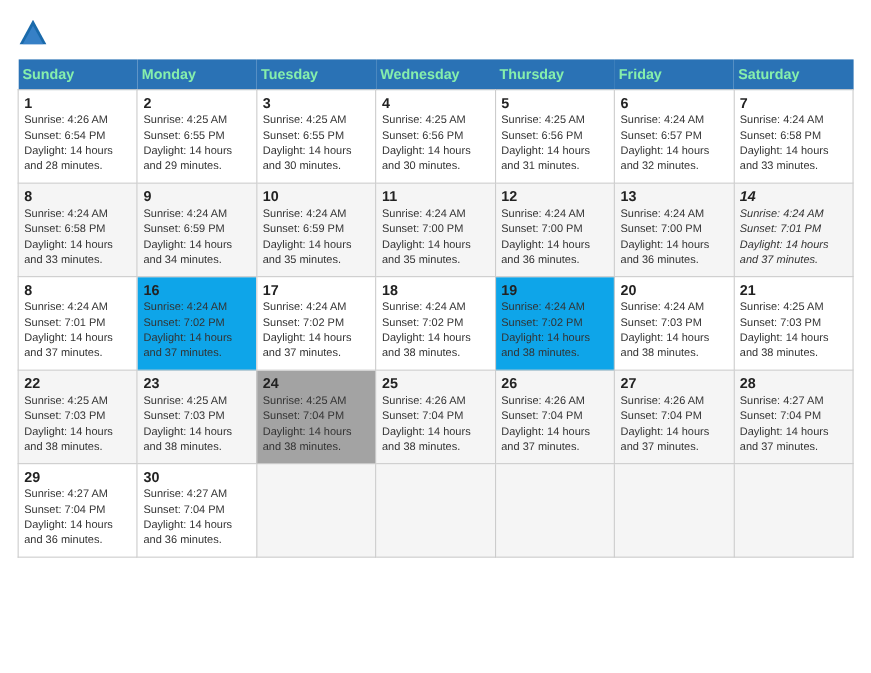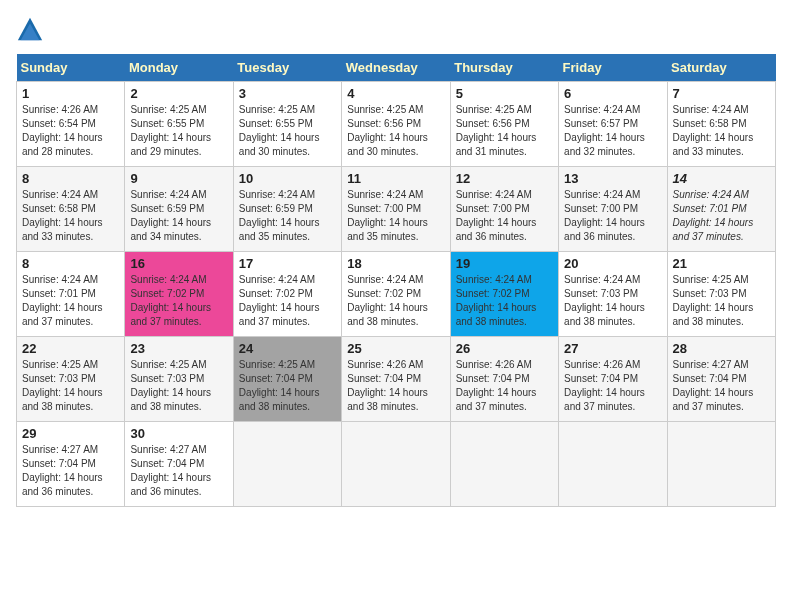--- a/index.html
+++ b/index.html
@@ -47,21 +47,21 @@
       font-size: 15px;
       color: #555;
     }
     table {
       width: 100%;
       border-collapse: collapse;
       font-size: 11px;
     }
     th {
       background-color: #2a72b5;
-      color: #fef9c3;
+      color: #86efac;
       padding: 6px 4px;
       text-align: left;
       font-size: 13px;
       font-weight: bold;
       margin-left: 44px;
     }
     td {
       border: 1px solid #ccc;
       vertical-align: top;
       padding: 4px 5px;
@@ -182,21 +182,21 @@
         <td style="background-color: rgb(245, 245, 245); font-style: italic;">
         <span class="day-num">14</span>
         <span class="day-info">Sunrise: 4:24 AM<br>Sunset: 7:01 PM<br>Daylight: 14 hours and 37 minutes.</span>
       </td>
       </tr>
       <tr>
         <td style="background-color: rgb(255, 255, 255);">
         <span class="day-num">8</span>
         <span class="day-info">Sunrise: 4:24 AM<br>Sunset: 7:01 PM<br>Daylight: 14 hours and 37 minutes.</span>
       </td>
-        <td style="background-color: #ec4899;">
+        <td style="background-color: #0ea5e9;">
         <span class="day-num">16</span>
         <span class="day-info">Sunrise: 4:24 AM<br>Sunset: 7:02 PM<br>Daylight: 14 hours and 37 minutes.</span>
       </td>
         <td style="background-color: rgb(255, 255, 255);">
         <span class="day-num">17</span>
         <span class="day-info">Sunrise: 4:24 AM<br>Sunset: 7:02 PM<br>Daylight: 14 hours and 37 minutes.</span>
       </td>
         <td style="background-color: rgb(255, 255, 255);">
         <span class="day-num">18</span>
         <span class="day-info">Sunrise: 4:24 AM<br>Sunset: 7:02 PM<br>Daylight: 14 hours and 38 minutes.</span>

